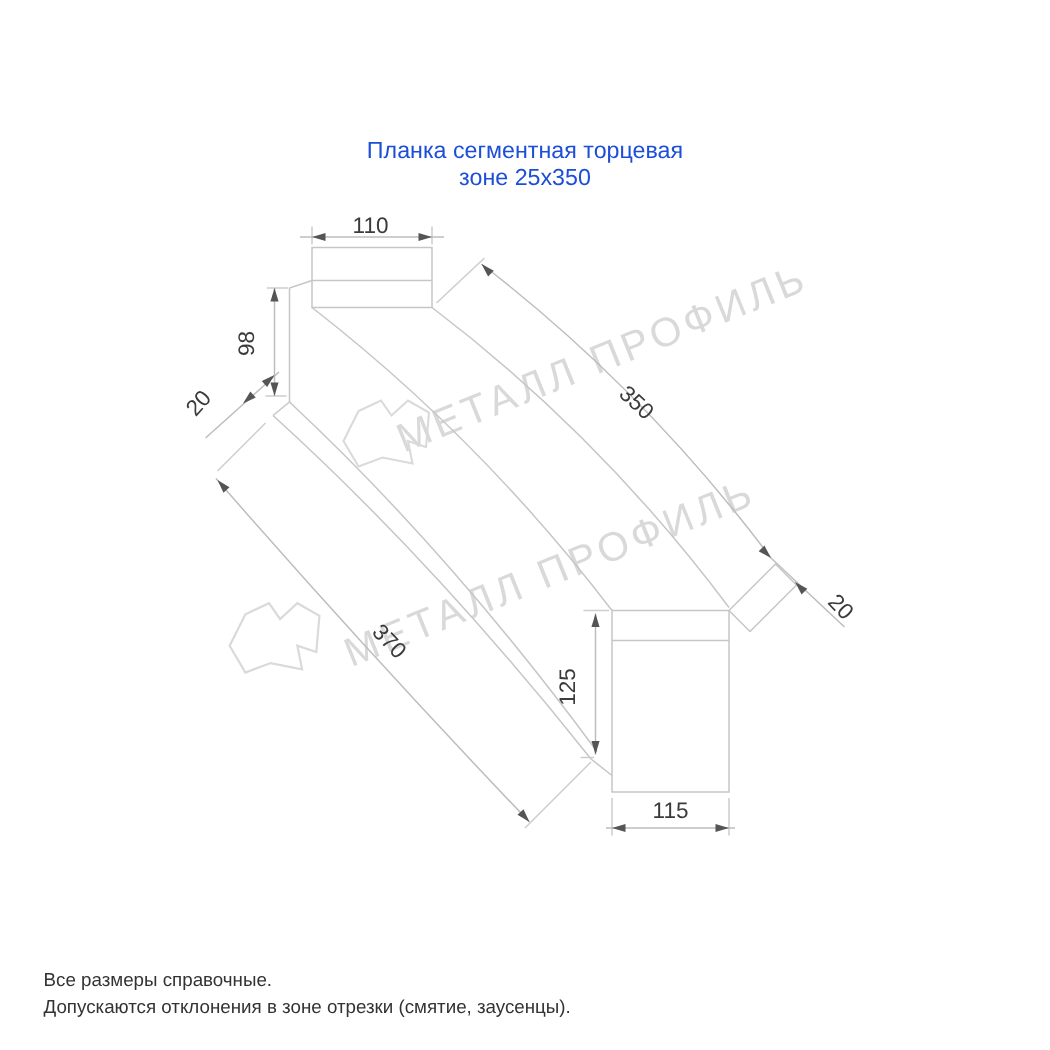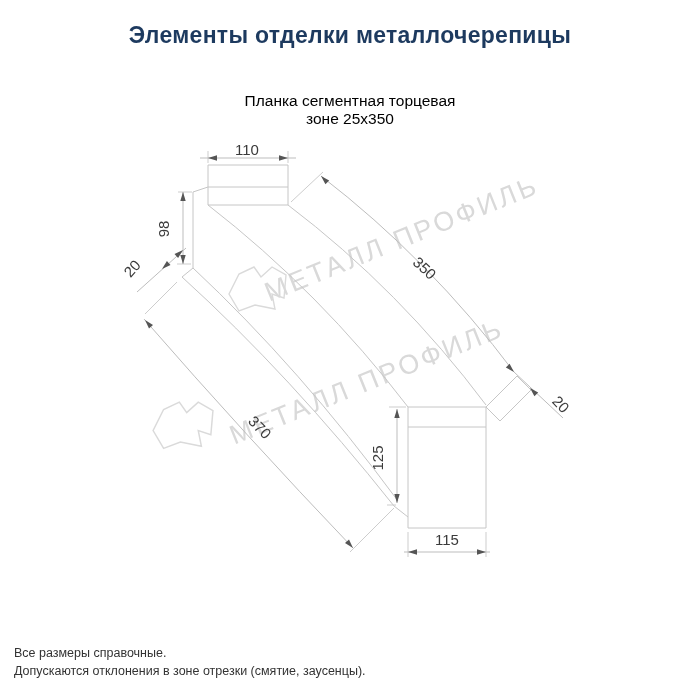--- a/index.html
+++ b/index.html
@@ -7,42 +7,41 @@
     position:relative;width:700px;height:700px;background:#ffffff;overflow:hidden;
     font-family:"Liberation Sans", sans-serif;
   }
   .page-title{
     position:absolute;top:22px;left:0;width:700px;margin:0;
     text-align:center;font-size:23px;font-weight:bold;color:#1d3a5f;
     letter-spacing:.3px;
   }
   .drawing-subtitle{
     position:absolute;top:92px;left:0;width:700px;
-    text-align:center;font-size:15.5px;line-height:17.5px;color:#000000;
+    text-align:center;font-size:15.5px;line-height:17.5px;color:#1d4ed8;
   }
   .drawing-svg{position:absolute;top:0;left:0;}
   .shape{stroke:#c6c6c6;fill:none;stroke-width:1;}
   .ext{stroke:#cdcdcd;fill:none;stroke-width:1;}
   .dimline{stroke:#bdbdbd;fill:none;stroke-width:1;}
   .arrow{fill:#555555;stroke:none;}
   .dimtext{fill:#3b3b3b;font-size:15px;font-family:"Liberation Sans",sans-serif;}
   .wmtext{fill:#d9d9d9;font-size:27px;letter-spacing:3px;font-family:"Liberation Sans",sans-serif;}
   .wmlogo{stroke:#dadada;fill:none;stroke-width:1.4;}
   .footer-note{
-    position:absolute;left:14px;color:#333333;font-size:12.5px;line-height:18px;
+    position:absolute;left:29px;color:#333333;font-size:12.5px;line-height:18px;
   }
   .footer-line1{top:644px;}
   .footer-line2{top:662px;}
 </style>
 </head>
 <body>
 
 <div class="canvas">
 
-  <h1 class="page-title">Элементы отделки металлочерепицы</h1>
 
   <div class="drawing-subtitle">
     <div>Планка сегментная торцевая</div>
     <div>зоне 25x350</div>
   </div>
 
   <svg class="drawing-svg" width="700" height="700" viewBox="0 0 700 700">
 
     <g>
       <path class="wmlogo" transform="translate(227,264)" d="M2,30 L12,10 L27,3 L34,13 L45,3 L59,11 L57,34 L45,30 L48,45 L28,41 L12,47 Z"></path>

